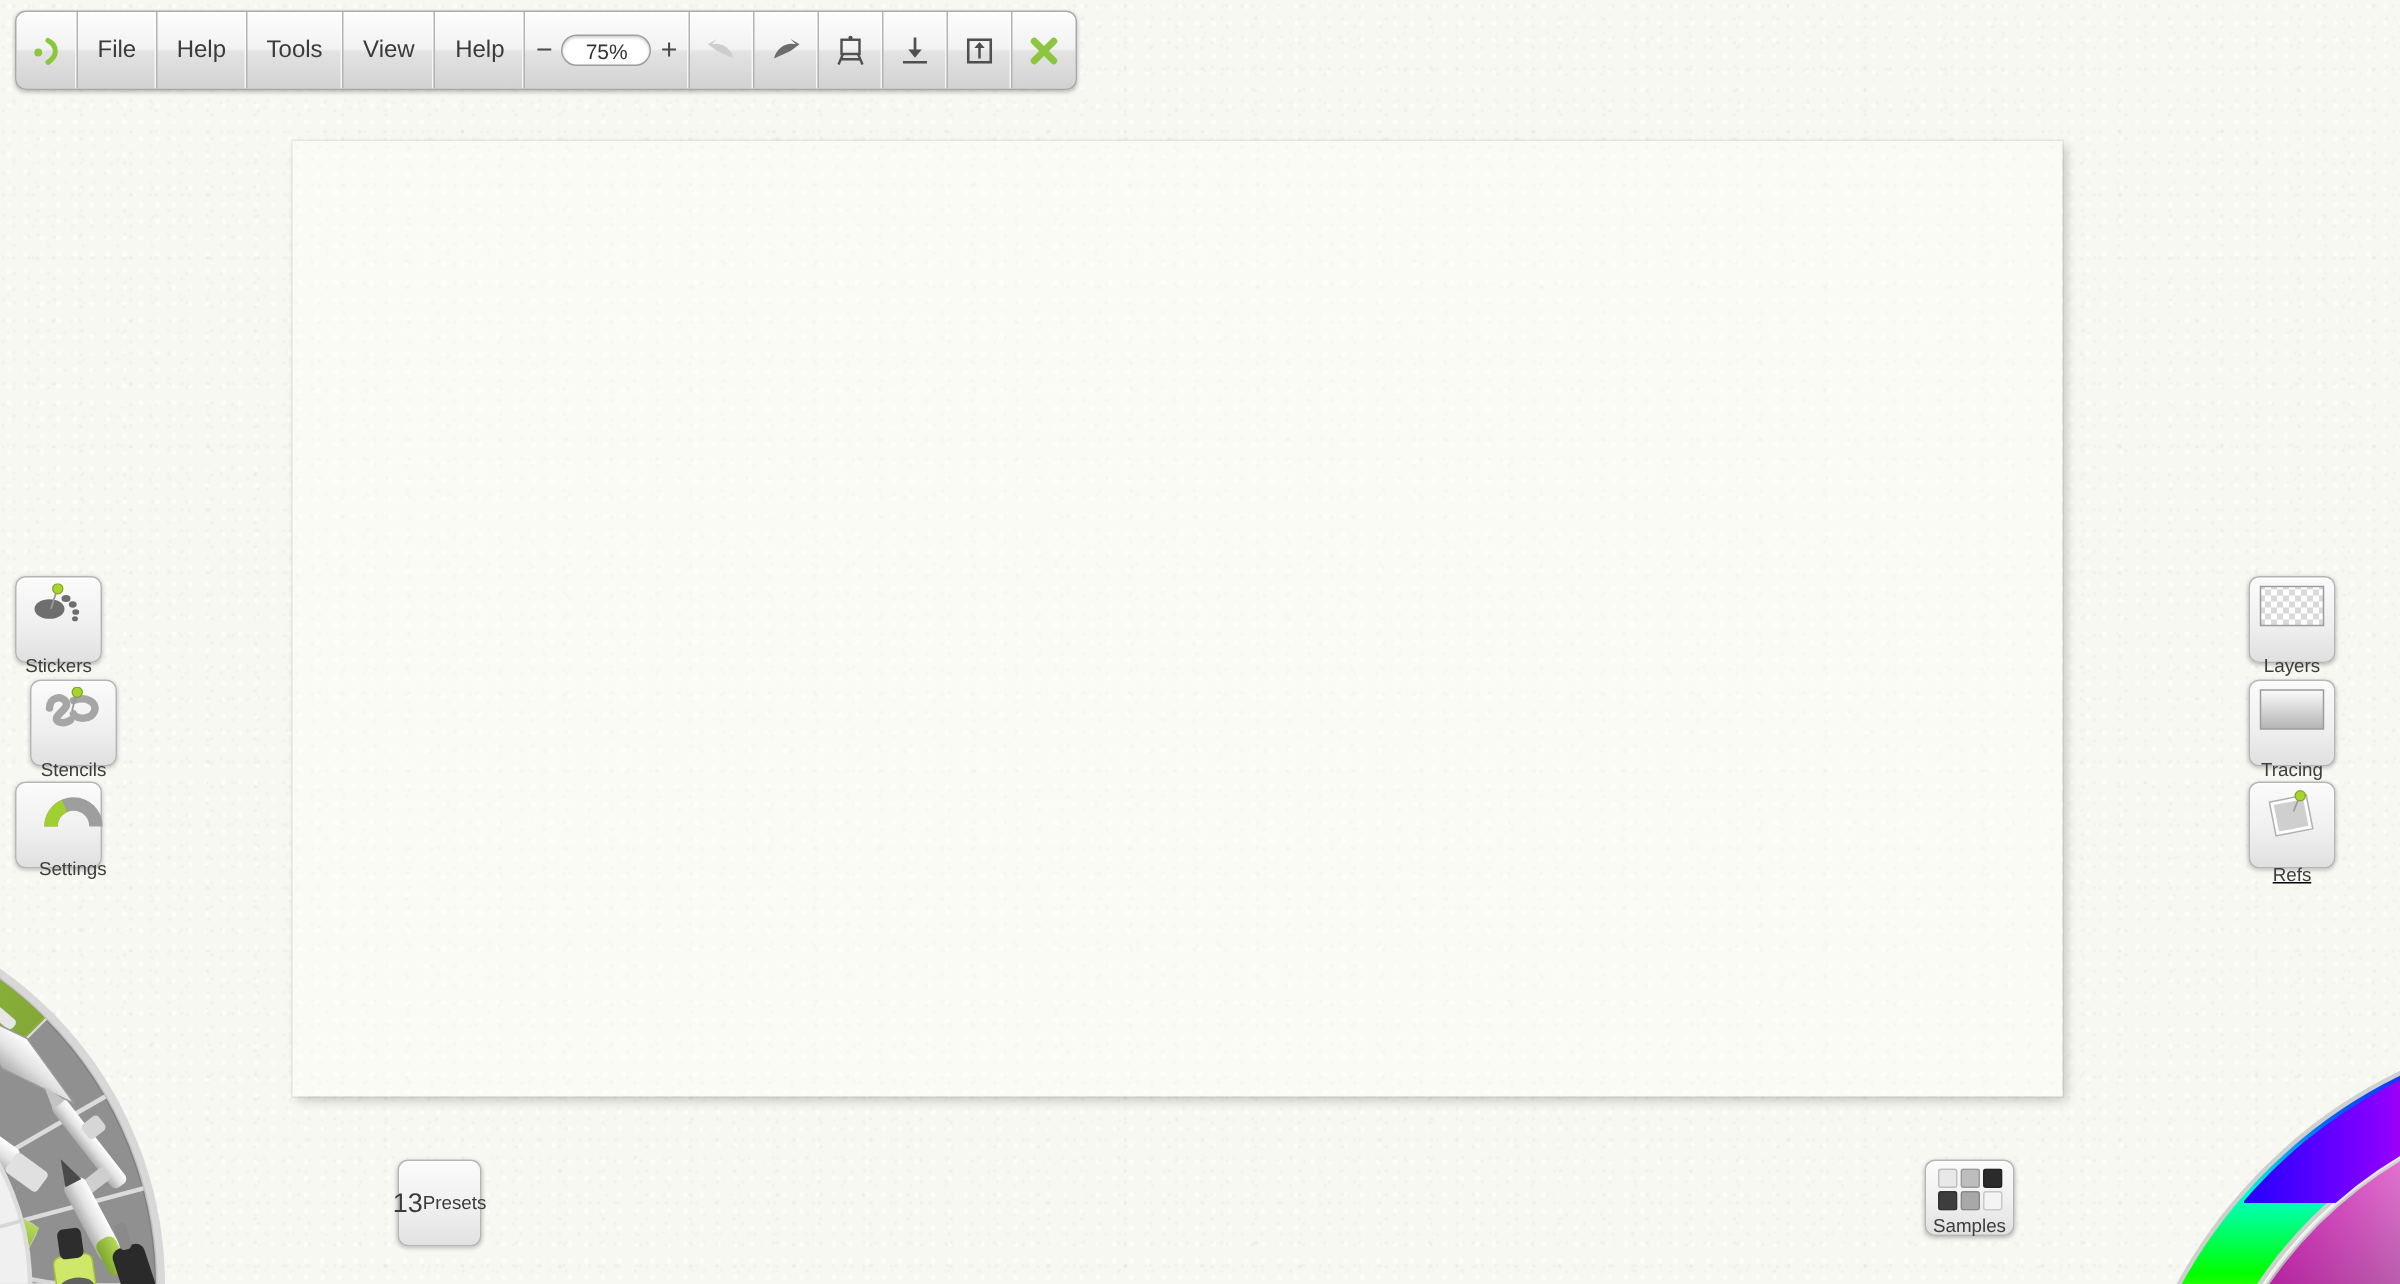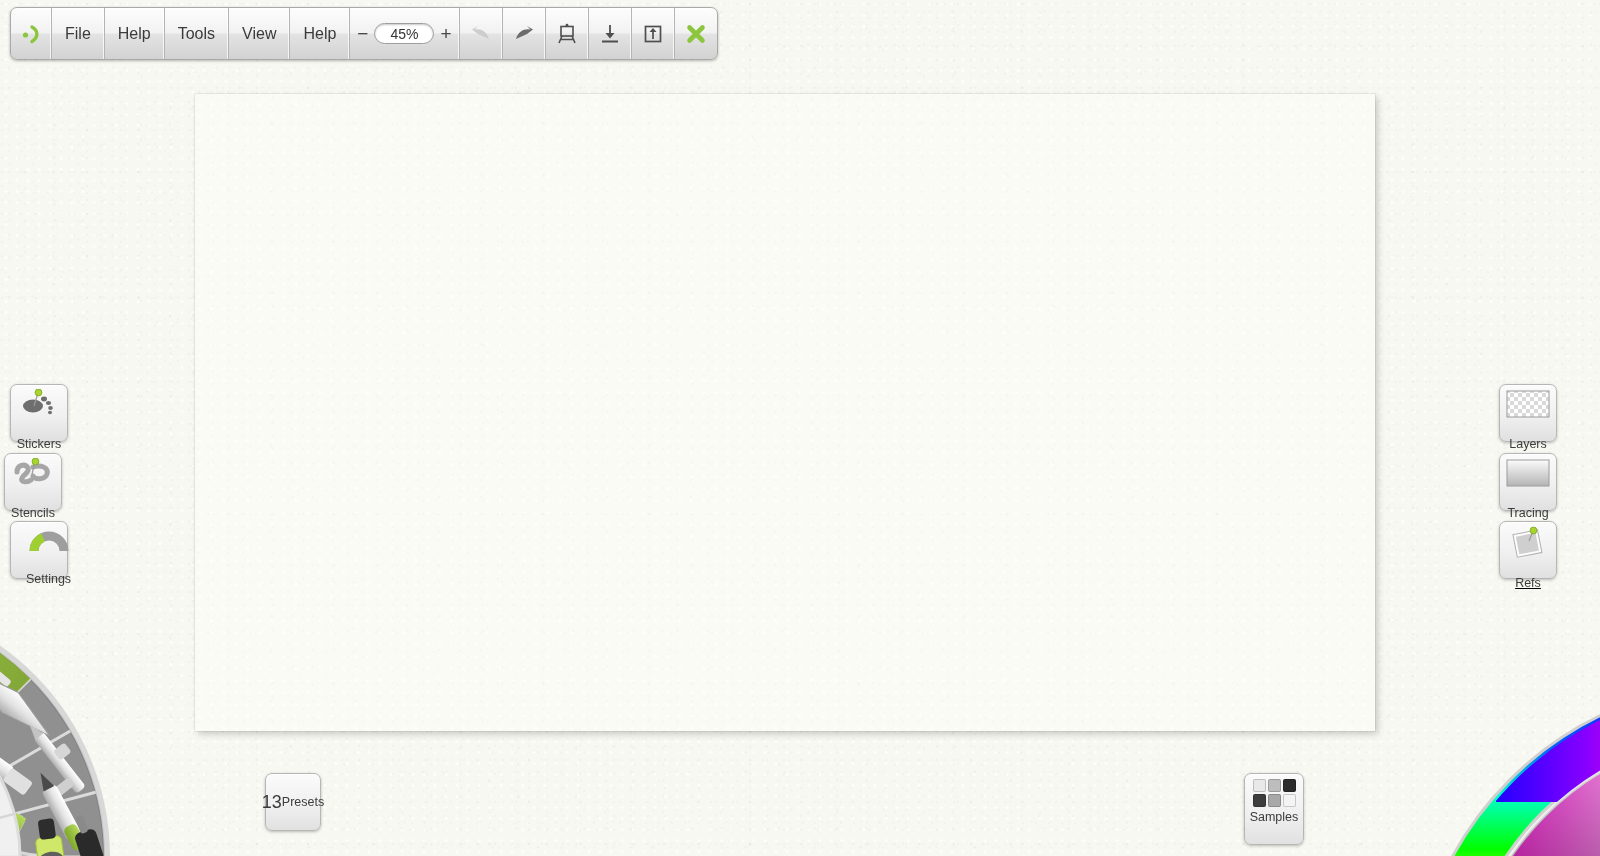--- a/index.html
+++ b/index.html
@@ -89,42 +89,42 @@
   }
   .panel-btn .pb-icon{
     width:44px; height:34px;
     display:flex; align-items:center; justify-content:center;
   }
   .panel-btn .pb-label{
     font-size:12.5px; color:#3c3c3c; line-height:14px;
     margin-top:18px;
   }
   #btn-stickers{ left:10px; top:384px; }
-  #btn-stencils{ left:4px; top:453px; }
+  #btn-stencils{ left:20px; top:453px; }
   #btn-settings{ left:10px; top:521px;padding-left:19px; }
   #btn-layers  { left:1499px; top:384px; }
   #btn-tracing { left:1499px; top:453px; }
   #btn-refs    { left:1499px; top:521px;text-decoration:underline; }
 
   
   #btn-presets{
     position:absolute; left:265px; top:773px;
     width:56px; height:58px;
     background:linear-gradient(to bottom,#fbfbfb 0%,#f0f0f0 55%,#e1e1e1 100%);
     border:1px solid #b6b6b6; border-radius:7px;
     box-shadow:0 1px 3px rgba(0,0,0,.25), inset 0 1px 0 rgba(255,255,255,.95);
     display:flex; flex-direction:row; align-items:center; justify-content:center;
     cursor:default;
   }
   #btn-presets .count{ font-size:18px; color:#3a3a3a; line-height:22px; }
   #btn-presets .lbl{ font-size:12.5px; color:#3c3c3c; line-height:14px; }
 
   #btn-samples{
-    position:absolute; left:1244px; top:773px;
-    width:60px; height:72px;
+    position:absolute; left:1283px; top:773px;
+    width:60px; height:51px;
     background:linear-gradient(to bottom,#fbfbfb 0%,#f0f0f0 55%,#e1e1e1 100%);
     border:1px solid #b6b6b6; border-radius:7px;
     box-shadow:0 1px 3px rgba(0,0,0,.25), inset 0 1px 0 rgba(255,255,255,.95);
     display:flex; flex-direction:column; align-items:center;
     padding-top:5px; cursor:default;
   }
   #swatch-grid{
     display:grid; grid-template-columns:repeat(3,13px); grid-template-rows:repeat(2,13px);
     gap:2px;
   }
@@ -176,21 +176,21 @@
     </div>
   <div class="tb-cell">
       <span>View</span>
     </div>
   <div class="tb-cell">
       <span>Help</span>
     </div>
 
   <div class="tb-cell zoomgrp">
     <span class="tb-sym">−</span>
-    <span id="zoom-field">45%</span>
+    <span id="zoom-field">75%</span>
     <span class="tb-sym">+</span>
   </div>
 
   <div class="tb-cell icon">
     <svg width="22" height="20" viewBox="0 0 22 20">
       <path d="M19 15 C17 7 10 4 4.5 5.5 L8 2 L2 5.5 L8 10 Z" fill="#cdcdcd"></path>
     </svg>
   </div>
   <div class="tb-cell icon">
     <svg width="22" height="20" viewBox="0 0 22 20">

